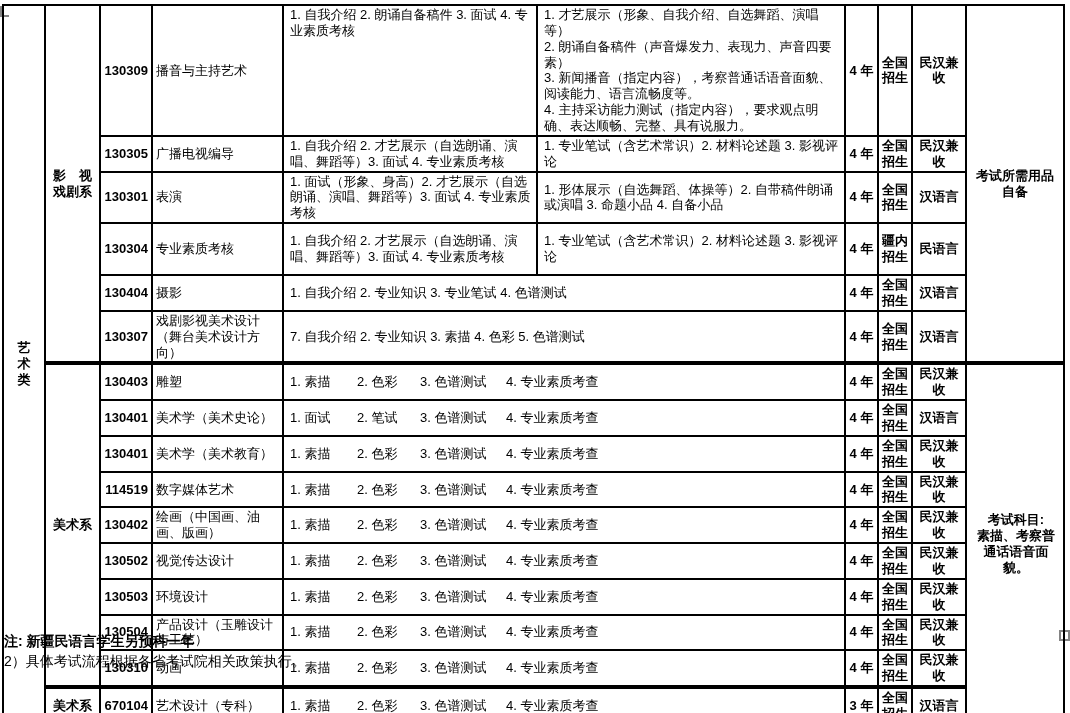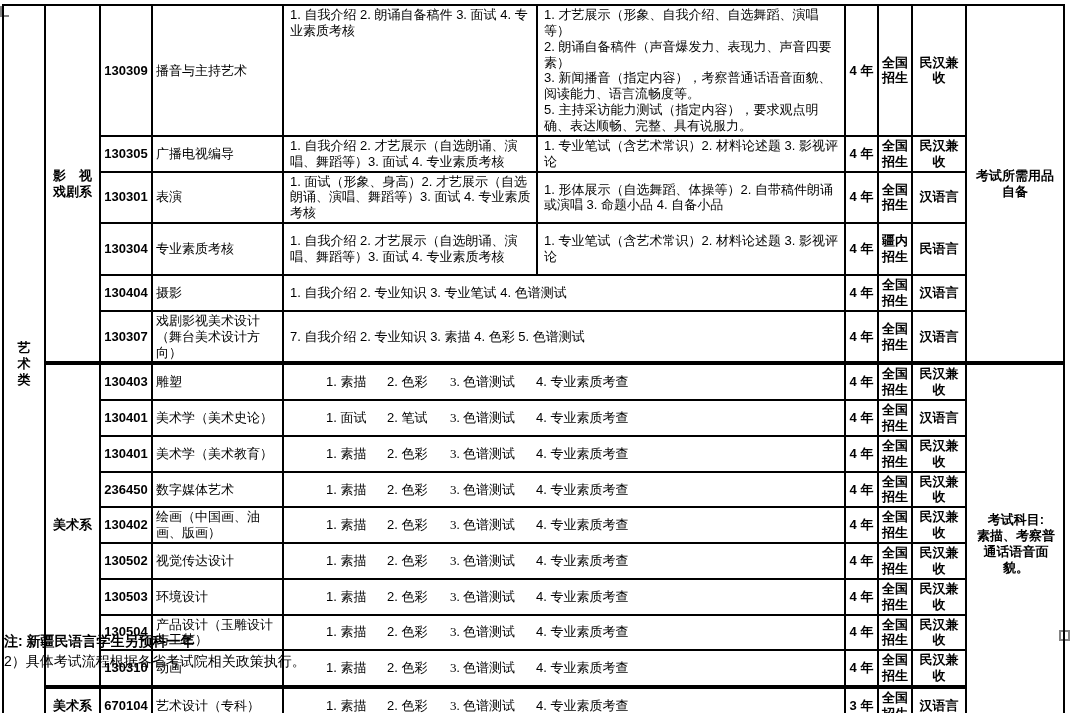--- a/index.html
+++ b/index.html
@@ -18,24 +18,24 @@
     font-size:13px;line-height:1.22;
     vertical-align:middle;overflow:hidden;
     word-break:break-all;
   }
   tr.sep td{border-top-width:4px;}
   .c{text-align:center;}
   .b{font-weight:bold;}
   .exam{padding-left:6px;padding-right:4px;}
   .vert{width:15px;margin:16px auto;word-break:break-all;line-height:1.25;font-weight:bold;font-size:13px;text-align:center;}
   .vert.tight{line-height:1.0;}
-  .code{font-weight:bold;text-align:center;}
-  .i1{display:inline-block;width:61px;margin-left:36px;}
-  .i2{display:inline-block;width:63px;}
-  .i3{display:inline-block;width:86px;font-family:Liberation Serif, serif;}
+  .code{font-weight:bold;text-align:right;}
+  .i1{display:inline-block;width:61px;}
+  .i2{display:inline-block;width:63px;margin-left:6px;}
+  .i3{display:inline-block;width:86px;}
   .notes2{text-align:center;font-weight:bold;padding-left:5px;}
   .footer{
     position:absolute;left:4px;top:631px;width:1064px;
     font-size:14px;line-height:20px;word-break:break-all;
   }
   .handle-tl{
     position:absolute;left:0px;top:6px;width:7px;height:9px;
     border-left:2px solid #848484;border-bottom:2px solid #848484;
     background:#fff;
   }
@@ -73,21 +73,21 @@
       <div>影　视</div>
       <div>戏剧系</div>
     </td>
     <td class="code">130309</td>
     <td>播音与主持艺术</td>
     <td class="exam" style="vertical-align:top">1. 自我介绍 2. 朗诵自备稿件 3. 面试 4. 专业素质考核</td>
     <td class="exam">
       <div>1. 才艺展示（形象、自我介绍、自选舞蹈、演唱等）</div>
       <div>2. 朗诵自备稿件（声音爆发力、表现力、声音四要素）</div>
       <div>3. 新闻播音（指定内容），考察普通话语音面貌、阅读能力、语言流畅度等。</div>
-      <div>5. 主持采访能力测试（指定内容），要求观点明确、表达顺畅、完整、具有说服力。</div>
+      <div>4. 主持采访能力测试（指定内容），要求观点明确、表达顺畅、完整、具有说服力。</div>
     </td>
     <td class="c b">4 年</td>
     <td class="c b">全国招生</td>
     <td class="c b">民汉兼收</td>
     <td rowspan="6" class="c b">考试所需用品自备</td>
   </tr>
 
   <tr style="height:35px">
     <td class="code">130305</td>
     <td>广播电视编导</td>
@@ -162,21 +162,21 @@
   <tr style="height:31px">
     <td class="code">130401</td>
     <td>美术学（美术教育）</td>
     <td class="exam" colspan="2"><span class="i1">1. 素描</span><span class="i2">2. 色彩</span><span class="i3">3. 色谱测试</span><span>4. 专业素质考查</span></td>
     <td class="c b">4 年</td>
     <td class="c b">全国招生</td>
     <td class="c b">民汉兼收</td>
   </tr>
 
   <tr style="height:31px">
-    <td class="code">236450</td>
+    <td class="code">114519</td>
     <td>数字媒体艺术</td>
     <td class="exam" colspan="2"><span class="i1">1. 素描</span><span class="i2">2. 色彩</span><span class="i3">3. 色谱测试</span><span>4. 专业素质考查</span></td>
     <td class="c b">4 年</td>
     <td class="c b">全国招生</td>
     <td class="c b">民汉兼收</td>
   </tr>
 
   <tr style="height:35px">
     <td class="code">130402</td>
     <td>绘画（中国画、油画、版画）</td>

